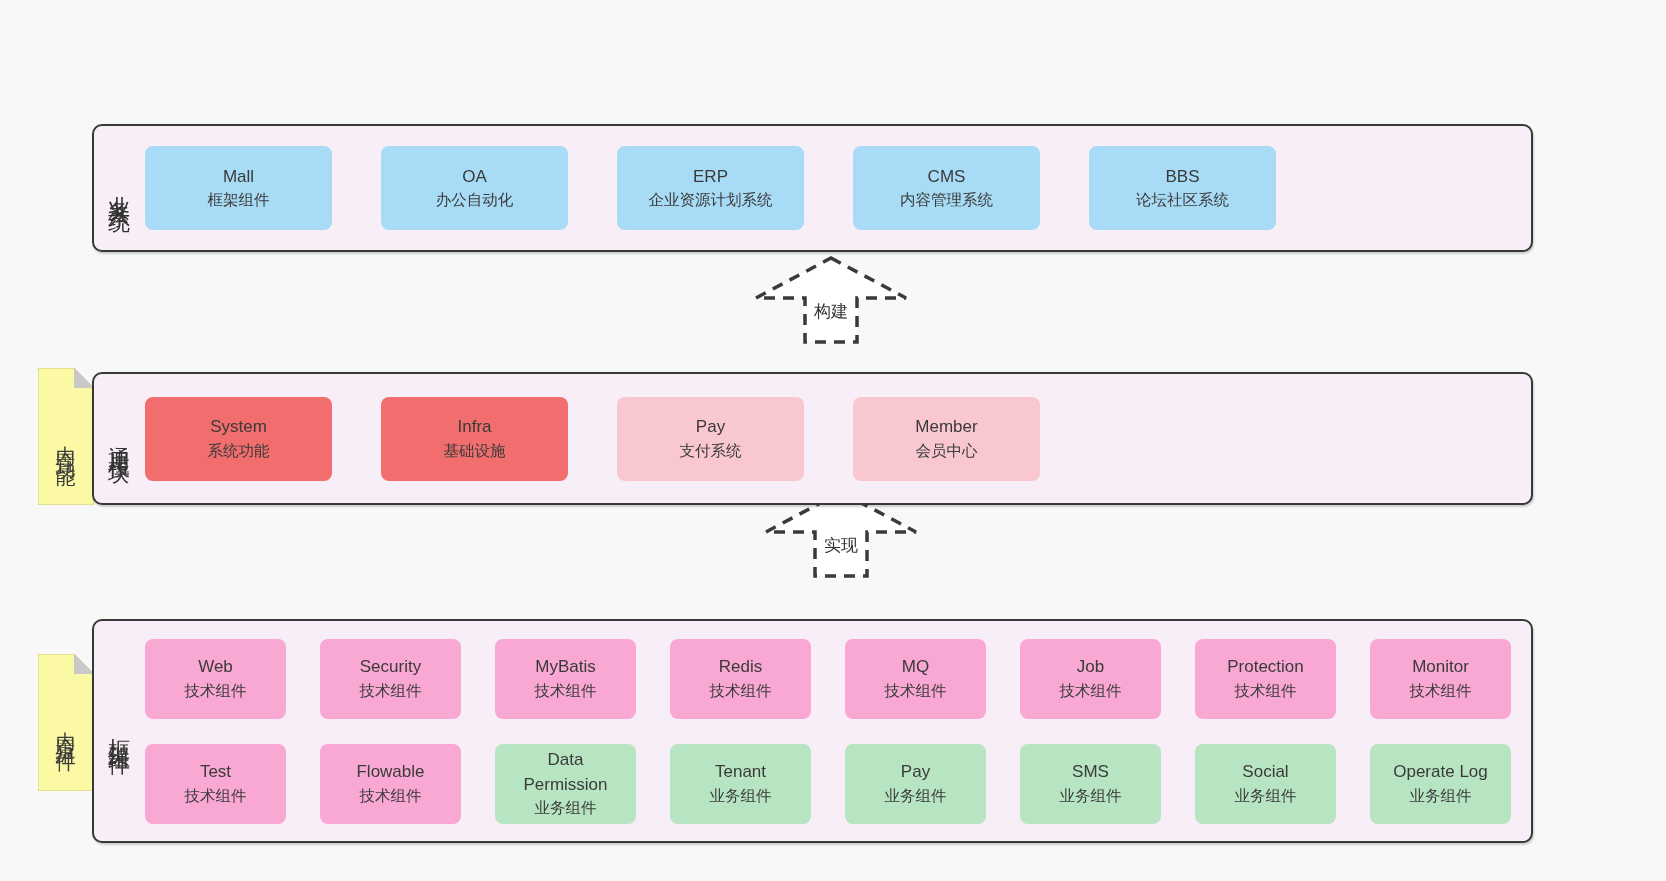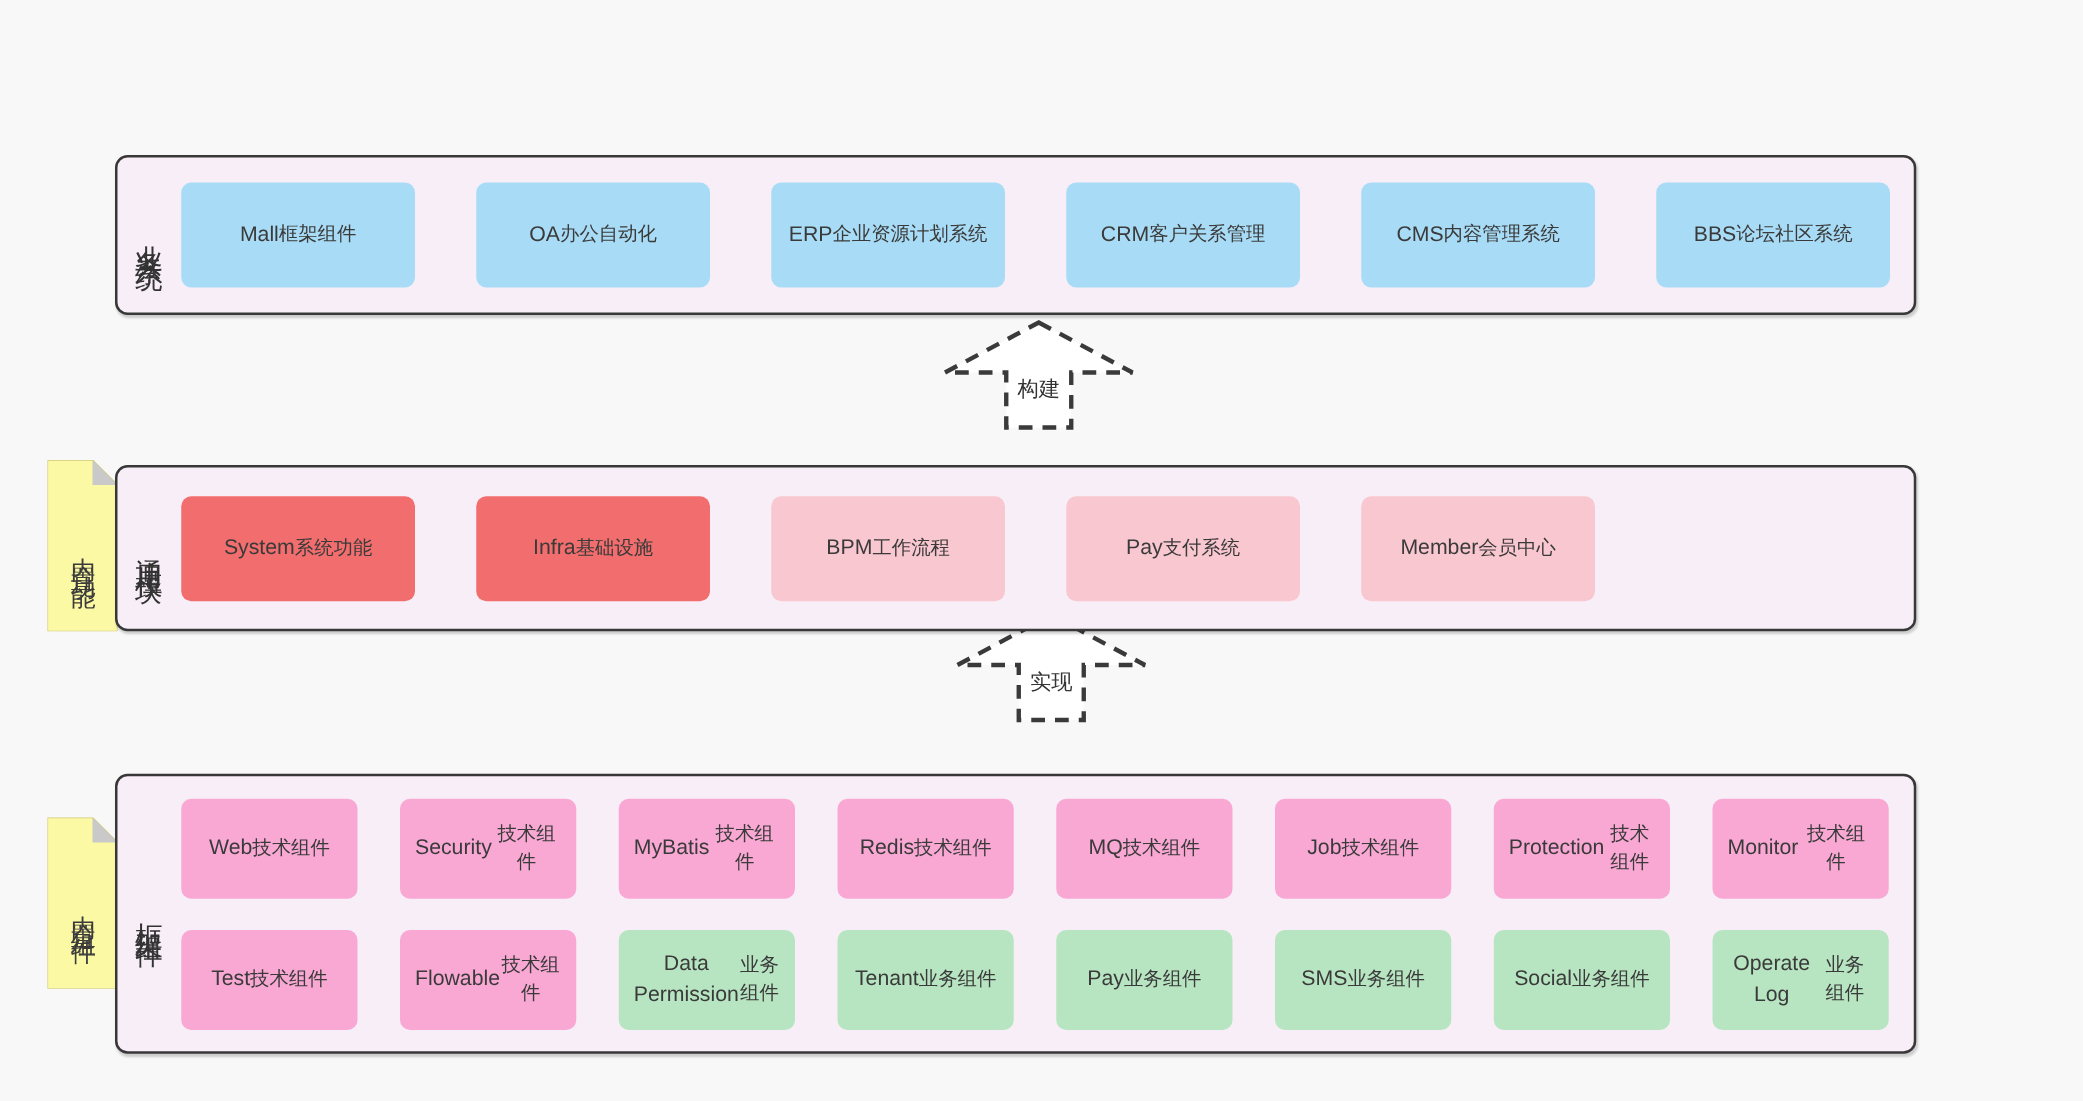--- a/index.html
+++ b/index.html
@@ -23,21 +23,21 @@
     writing-mode:vertical-rl;text-orientation:upright;
     font-size:22px;letter-spacing:5px;line-height:1;color:#333;
     margin:0 0 0 14px;white-space:nowrap;
   }
   .boxes{flex:1;display:flex;flex-direction:column;gap:25px;margin-left:15px;}
   .box-row{display:flex;gap:49px;}
   .box-row.row-8{gap:34px;}
   
   .box{
     width:187px;height:84px;border-radius:8px;box-sizing:border-box;
-    display:flex;flex-direction:row;align-items:center;justify-content:center;
+    display:flex;flex-direction:column;align-items:center;justify-content:center;
     text-align:center;padding:0 12px;
   }
   .row-8 .box{width:141px;height:80px;}
   .box-title{font-size:17px;line-height:1.42;}
   .box-sub{font-size:15.5px;line-height:1.42;}
   .blue{background:#a8dcf6;}
   .red{background:#f26d6d;}
   .pink{background:#f9c7cf;}
   .green{background:#f9a8d4;}
   .lightgreen{background:#b7e5c1;}
@@ -90,24 +90,20 @@
         </div>
           <div class="box blue">
           <div class="box-title">OA</div>
           <div class="box-sub">办公自动化</div>
         </div>
           <div class="box blue">
           <div class="box-title">ERP</div>
           <div class="box-sub">企业资源计划系统</div>
         </div>
           <div class="box blue">
-          <div class="box-title">CRM</div>
-          <div class="box-sub">客户关系管理</div>
-        </div>
-          <div class="box blue">
           <div class="box-title">CMS</div>
           <div class="box-sub">内容管理系统</div>
         </div>
           <div class="box blue">
           <div class="box-title">BBS</div>
           <div class="box-sub">论坛社区系统</div>
         </div>
         </div>
     </div>
   </div>
@@ -124,24 +120,20 @@
 
       <div class="box red">
           <div class="box-title">System</div>
           <div class="box-sub">系统功能</div>
         </div>
           <div class="box red">
           <div class="box-title">Infra</div>
           <div class="box-sub">基础设施</div>
         </div>
           <div class="box pink">
-          <div class="box-title">BPM</div>
-          <div class="box-sub">工作流程</div>
-        </div>
-          <div class="box pink">
           <div class="box-title">Pay</div>
           <div class="box-sub">支付系统</div>
         </div>
           <div class="box pink">
           <div class="box-title">Member</div>
           <div class="box-sub">会员中心</div>
         </div>
         </div>
     </div>
   </div>

